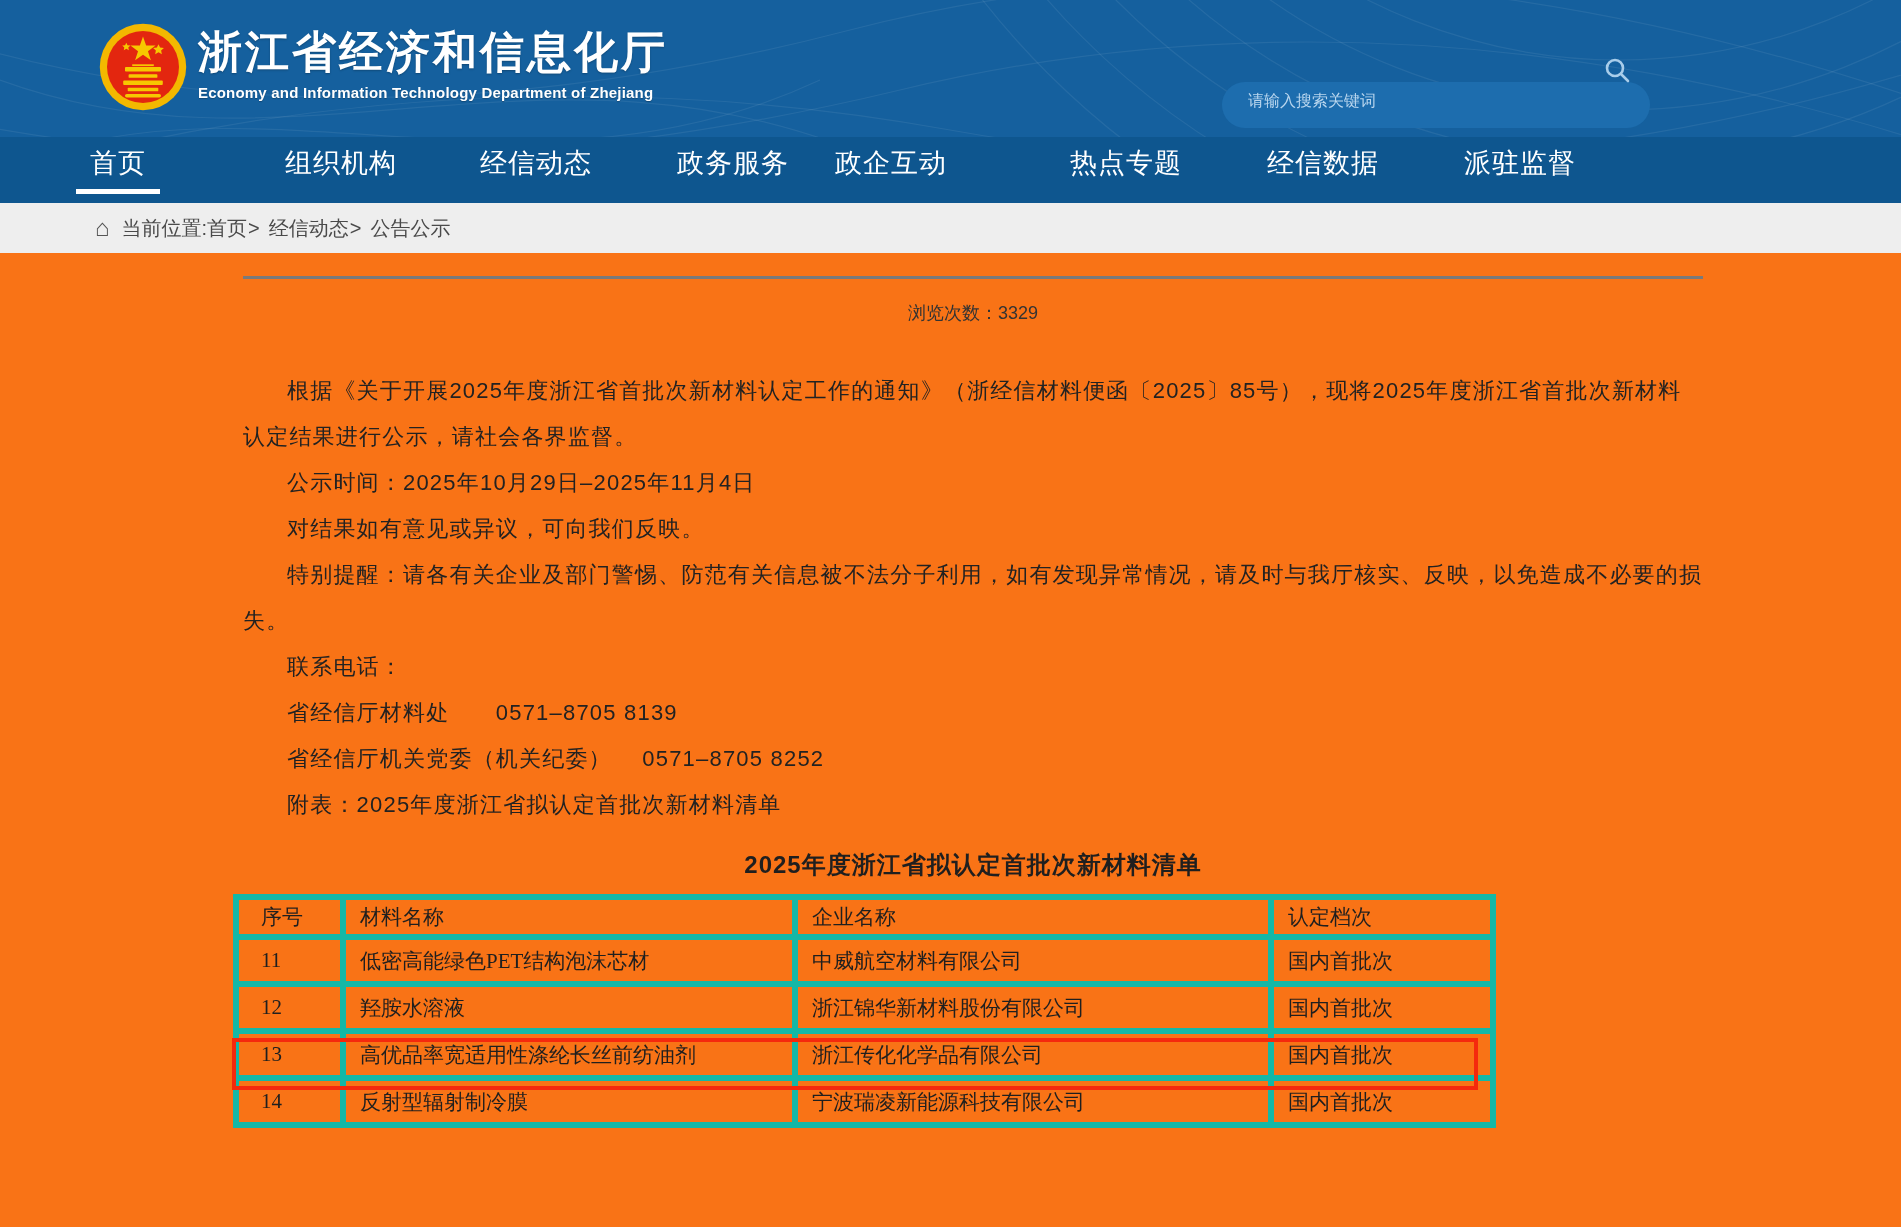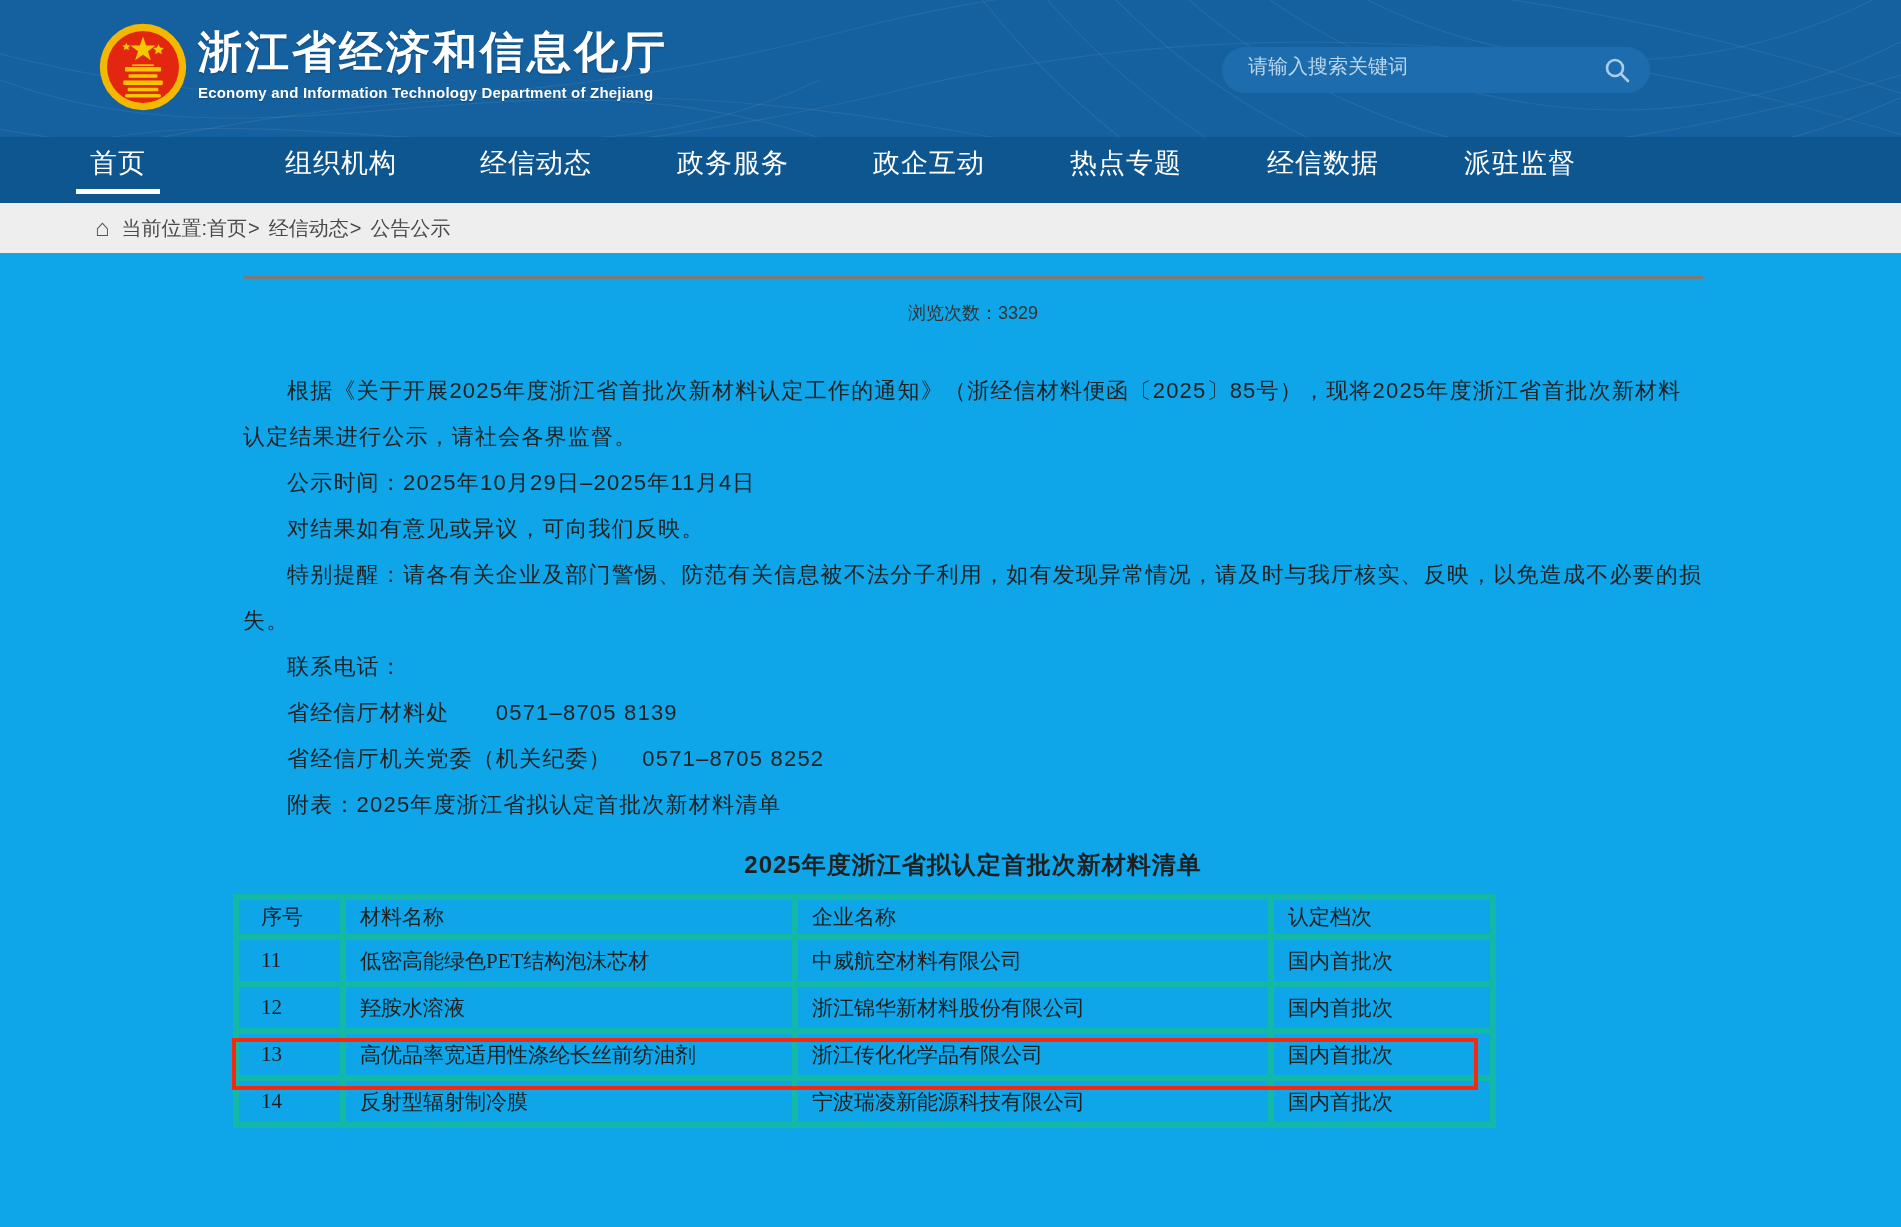--- a/index.html
+++ b/index.html
@@ -1,33 +1,33 @@
 <!DOCTYPE html>
 <html><head>
 <meta charset="utf-8">
 <style>
   * { margin:0; padding:0; box-sizing:border-box; }
   html,body { background:#ffffff; }
   body { font-family:"Liberation Sans", sans-serif; }
-  .page { position:relative; width:1901px; height:1227px; overflow:hidden; background:#0ea5e9; }
+  .page { position:relative; width:1901px; height:1227px; overflow:hidden; background:#f97316; }
 
   
   .banner { position:relative; width:100%; height:203px; background:#15609E; }
   .banner svg.pattern { position:absolute; inset:0; z-index:1; pointer-events:none; }
   .header { position:relative; height:137px; z-index:2; }
   .emblem { position:absolute; left:98px; top:22px; width:90px; height:90px; }
   .site-titles { position:absolute; left:198px; top:26px; color:#ffffff; }
   .site-title { font-size:44px; font-weight:bold; letter-spacing:3px; line-height:52px;
                 text-shadow:0 1px 2px rgba(0,0,0,0.25); }
   .site-subtitle { font-size:15px; font-weight:bold; margin-top:6px; letter-spacing:0.2px;
                    text-shadow:0 1px 1px rgba(0,0,0,0.25); }
   .search-wrap { position:absolute; left:1222px; top:47px; width:428px; height:46px; z-index:3; }
   .search-input { width:100%; height:100%; border:none; outline:none; border-radius:23px;
-                  background:#1D6DAE; color:#eaf4fd; font-size:20px; padding:0 60px 8px 26px;
-                  font-family:"Liberation Sans", sans-serif; }
+                  background:#1D6DAE; color:#eaf4fd; font-size:16px; padding:0 60px 8px 26px;
+                  font-family:"Liberation Sans", sans-serif;margin-top:35px; }
   .search-input::placeholder { color:#b9d6ee; opacity:1; }
   .search-icon { position:absolute; right:20px; top:10px; width:26px; height:26px; cursor:pointer; }
 
   
   .nav { position:relative; height:66px; background:#0E568F; z-index:2; }
   .nav-item { position:absolute; top:9px; color:#ffffff; font-size:27px; line-height:34px;
               letter-spacing:1px; cursor:pointer; white-space:nowrap; }
   .nav-item.active::after { content:""; position:absolute; left:50%; transform:translateX(-50%);
               bottom:-14px; width:84px; height:5px; background:#ffffff; }
 
@@ -113,21 +113,21 @@
           <line x1="17" y1="17" x2="24" y2="24" stroke="#a9cdea" stroke-width="2.6" stroke-linecap="round"></line>
         </svg>
       </div>
     </div>
 
     <div class="nav">
       <div class="nav-item active" style="left:90px">首页</div>
       <div class="nav-item" style="left:285px">组织机构</div>
       <div class="nav-item" style="left:480px">经信动态</div>
       <div class="nav-item" style="left:677px">政务服务</div>
-      <div class="nav-item" style="left:873px">政企互动</div>
+      <div class="nav-item" style="left:835px">政企互动</div>
       <div class="nav-item" style="left:1070px">热点专题</div>
       <div class="nav-item" style="left:1267px">经信数据</div>
       <div class="nav-item" style="left:1464px">派驻监督</div>
     </div>
   </div>
 
   <div class="breadcrumb">
     <span class="home-icon">⌂</span>
     <span>当前位置:</span>
     <span class="crumb">首页</span>

